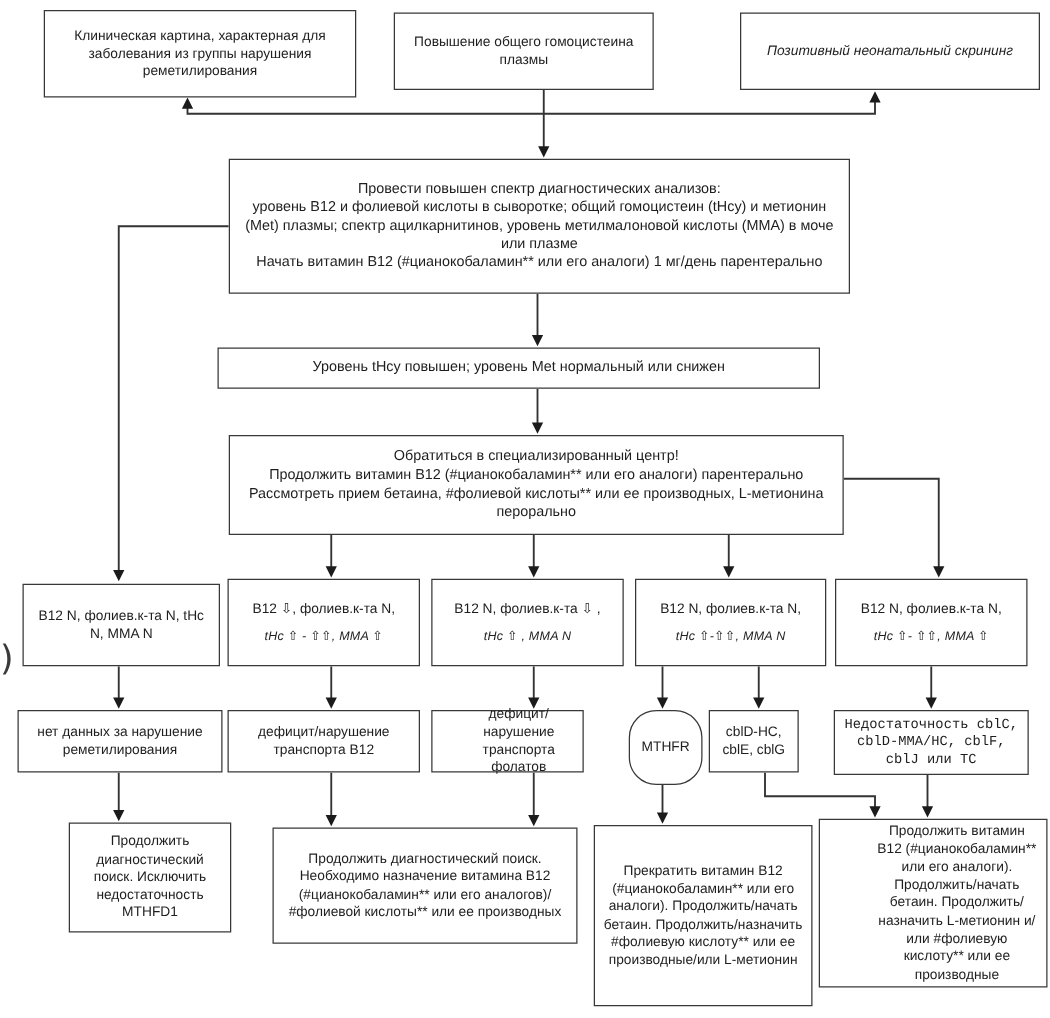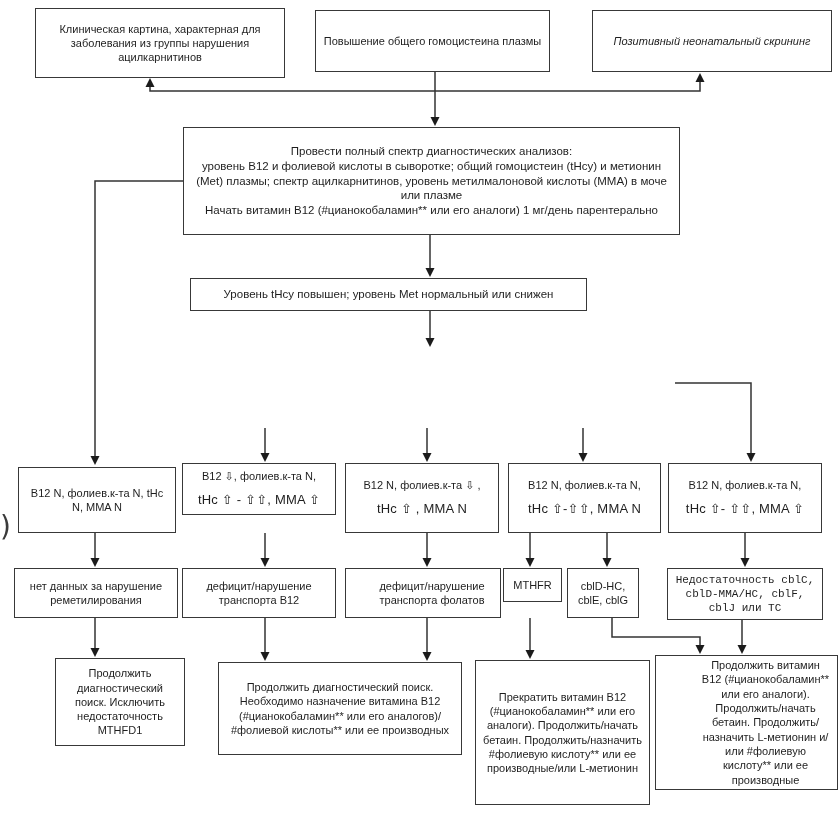--- a/index.html
+++ b/index.html
@@ -9,21 +9,21 @@
     overflow:hidden;
   }
   .node{
     position:absolute;box-sizing:border-box;background:#ffffff;
     border:1.6px solid #383838;
     display:flex;flex-direction:column;align-items:center;justify-content:center;
     text-align:center;padding:3px 6px;font-size:11px;line-height:1.3;
   }
   .node .para{width:100%;}
   .node .gap-top{}
-  .lab .line2{margin-top:9px;font-size:13px;letter-spacing:0.2px;}
+  .lab .line2{margin-top:9px;font-size:10px;letter-spacing:0.2px;font-style:italic;}
   .big-text{font-size:11.5px;}
   .svg-layer{position:absolute;left:0;top:0;pointer-events:none;}
   .svg-layer polyline,.svg-layer line{fill:none;stroke:#333333;stroke-width:1.5;}
   .svg-layer polygon{fill:#1b1b1b;stroke:none;}
   .edge-artifact{
     position:absolute;left:0px;top:510px;font-size:28px;color:#3a3a3a;
     font-family:"DejaVu Sans",sans-serif;
   }
 </style>
 </head>
@@ -123,44 +123,49 @@
     </g>
     <g>
       <line x1="742" y1="620" x2="742" y2="646"></line>
       <polygon points="737.5,645 746.5,645 742,654"></polygon>
     </g>
   </svg>
 
   <div class="edge-artifact">)</div>
 
   <div class="node" style="left:35px;top:8px;width:250px;height:70px;">
-    <div class="para">Клиническая картина, характерная для заболевания из группы нарушения ацилкарнитинов</div>
-  </div>
-  <div class="node" style="left:315px;top:10px;width:235px;height:62px;align-items:center;">
+    <div class="para">Клиническая картина, характерная для заболевания из группы нарушения реметилирования</div>
+  </div>
+  <div class="node" style="left:315px;top:10px;width:208px;height:62px;align-items:center;">
     <div class="para">Повышение общего гомоцистеина плазмы</div>
   </div>
   <div class="node" style="left:592px;top:10px;width:240px;height:62px;font-style:italic;">
     <div class="para">Позитивный неонатальный скрининг</div>
   </div>
 
   <div class="node big-text" style="left:183px;top:127px;width:497px;height:108px;">
-    <div class="para">Провести полный спектр диагностических анализов:</div>
+    <div class="para">Провести повышен спектр диагностических анализов:</div>
     <div class="para">уровень В12 и фолиевой кислоты в сыворотке; общий гомоцистеин (tHcy) и метионин (Met) плазмы; спектр ацилкарнитинов, уровень метилмалоновой кислоты (ММА) в моче или плазме</div>
     <div class="para gap-top">Начать витамин В12 (#цианокобаламин** или его аналоги) 1 мг/день парентерально</div>
   </div>
 
-  <div class="node big-text" style="left:190px;top:278px;width:397px;height:33px;">
+  <div class="node big-text" style="left:174px;top:278px;width:482px;height:33px;">
     <div class="para">Уровень tHcy повышен; уровень Met нормальный или снижен</div>
   </div>
 
+  <div class="node big-text" style="left:183px;top:348px;width:492px;height:80px;">
+    <div class="para">Обратиться в специализированный центр!</div>
+    <div class="para">Продолжить витамин В12 (#цианокобаламин** или его аналоги) парентерально</div>
+    <div class="para">Рассмотреть прием бетаина, #фолиевой кислоты** или ее производных, L-метионина перорально</div>
+  </div>
 
   <div class="node lab" style="left:18px;top:467px;width:158px;height:66px;">
     <div class="para">В12 N, фолиев.к-та N, tHc N, MMA N</div>
   </div>
-  <div class="node lab" style="left:182px;top:463px;width:154px;height:52px;">
+  <div class="node lab" style="left:182px;top:463px;width:154px;height:70px;">
     <div class="para">В12 ⇩, фолиев.к-та N,</div>
     <div class="para line2">tHc ⇧ - ⇧⇧,   MMA ⇧</div>
   </div>
   <div class="node lab" style="left:345px;top:463px;width:154px;height:70px;">
     <div class="para">В12 N, фолиев.к-та ⇩ ,</div>
     <div class="para line2">tHc ⇧ ,   MMA N</div>
   </div>
   <div class="node lab" style="left:508px;top:463px;width:153px;height:70px;">
     <div class="para">В12 N, фолиев.к-та N,</div>
     <div class="para line2">tHc ⇧-⇧⇧,   MMA N</div>
@@ -169,24 +174,24 @@
     <div class="para">В12 N, фолиев.к-та N,</div>
     <div class="para line2">tHc ⇧-  ⇧⇧,   MMA ⇧</div>
   </div>
 
   <div class="node" style="left:14px;top:568px;width:164px;height:50px;">
     <div class="para">нет данных за нарушение реметилирования</div>
   </div>
   <div class="node" style="left:182px;top:568px;width:154px;height:50px;">
     <div class="para">дефицит/нарушение транспорта В12</div>
   </div>
-  <div class="node" style="left:345px;top:568px;width:156px;height:50px;padding-left:24px;">
+  <div class="node" style="left:345px;top:568px;width:122px;height:50px;padding-left:24px;">
     <div class="para">дефицит/нарушение транспорта фолатов</div>
   </div>
-  <div class="node" style="left:503px;top:568px;width:59px;height:34px;">
+  <div class="node" style="left:503px;top:568px;width:59px;height:60px;border-radius:22px;">
     <div class="para">MTHFR</div>
   </div>
   <div class="node" style="left:567px;top:568px;width:72px;height:50px;">
     <div class="para">cblD-HC, cblE, cblG</div>
   </div>
   <div class="node" style="left:667px;top:568px;width:156px;height:52px;font-family:Liberation Mono, monospace;">
     <div class="para">Недостаточность cblC, cblD-MMA/HC, cblF, cblJ или TC</div>
   </div>
 
   <div class="node" style="left:55px;top:658px;width:130px;height:88px;">

